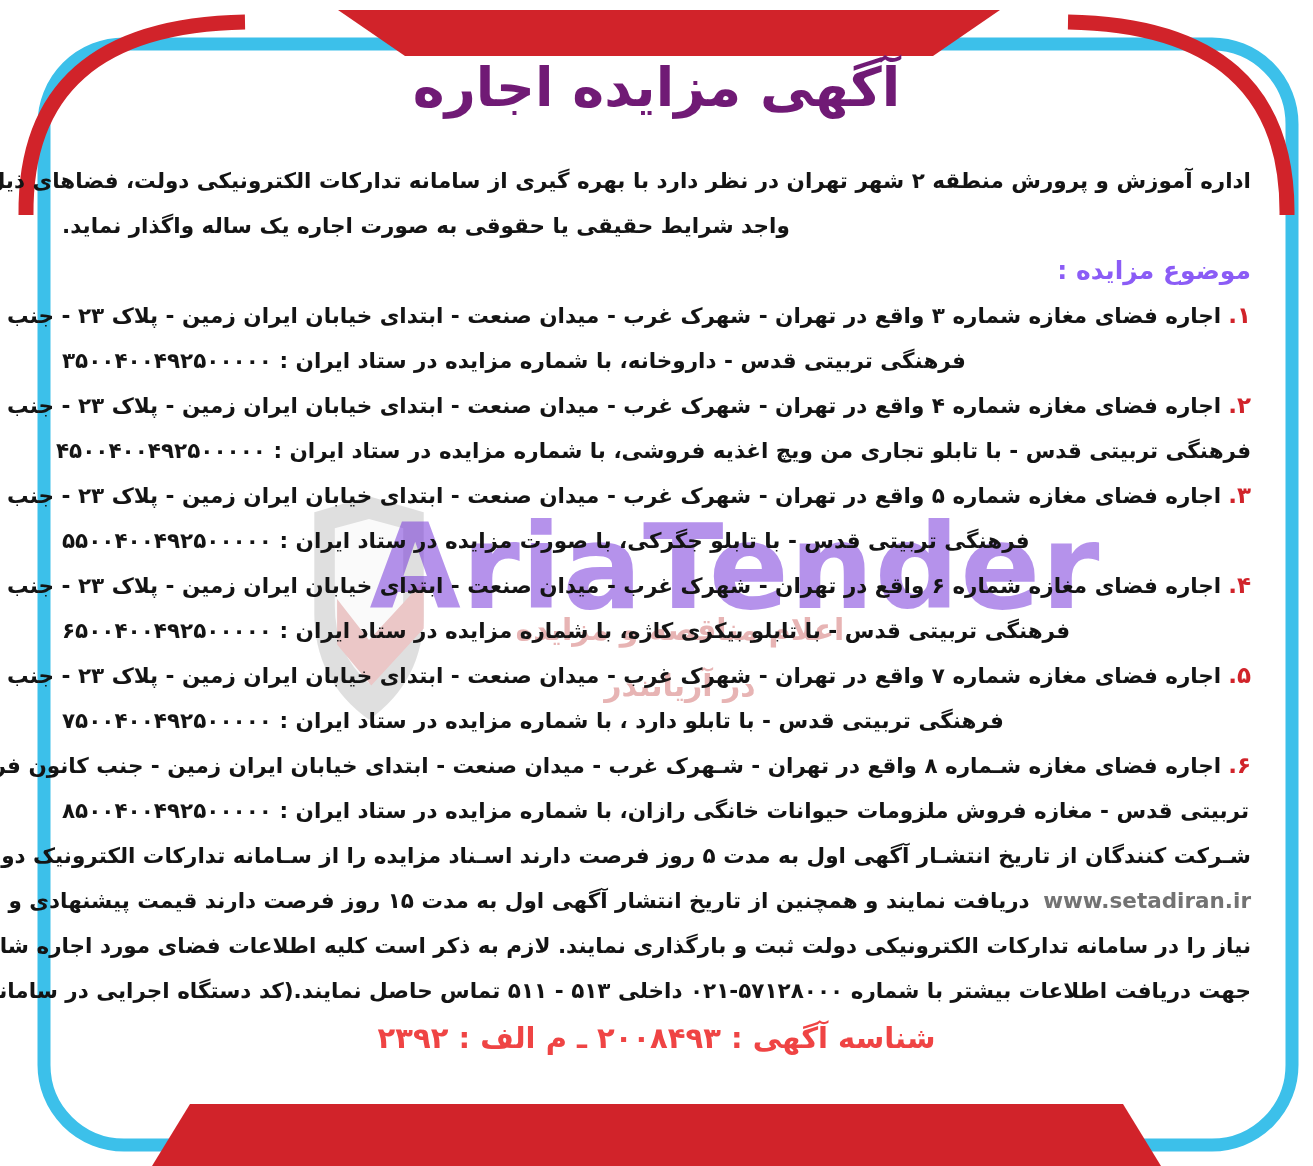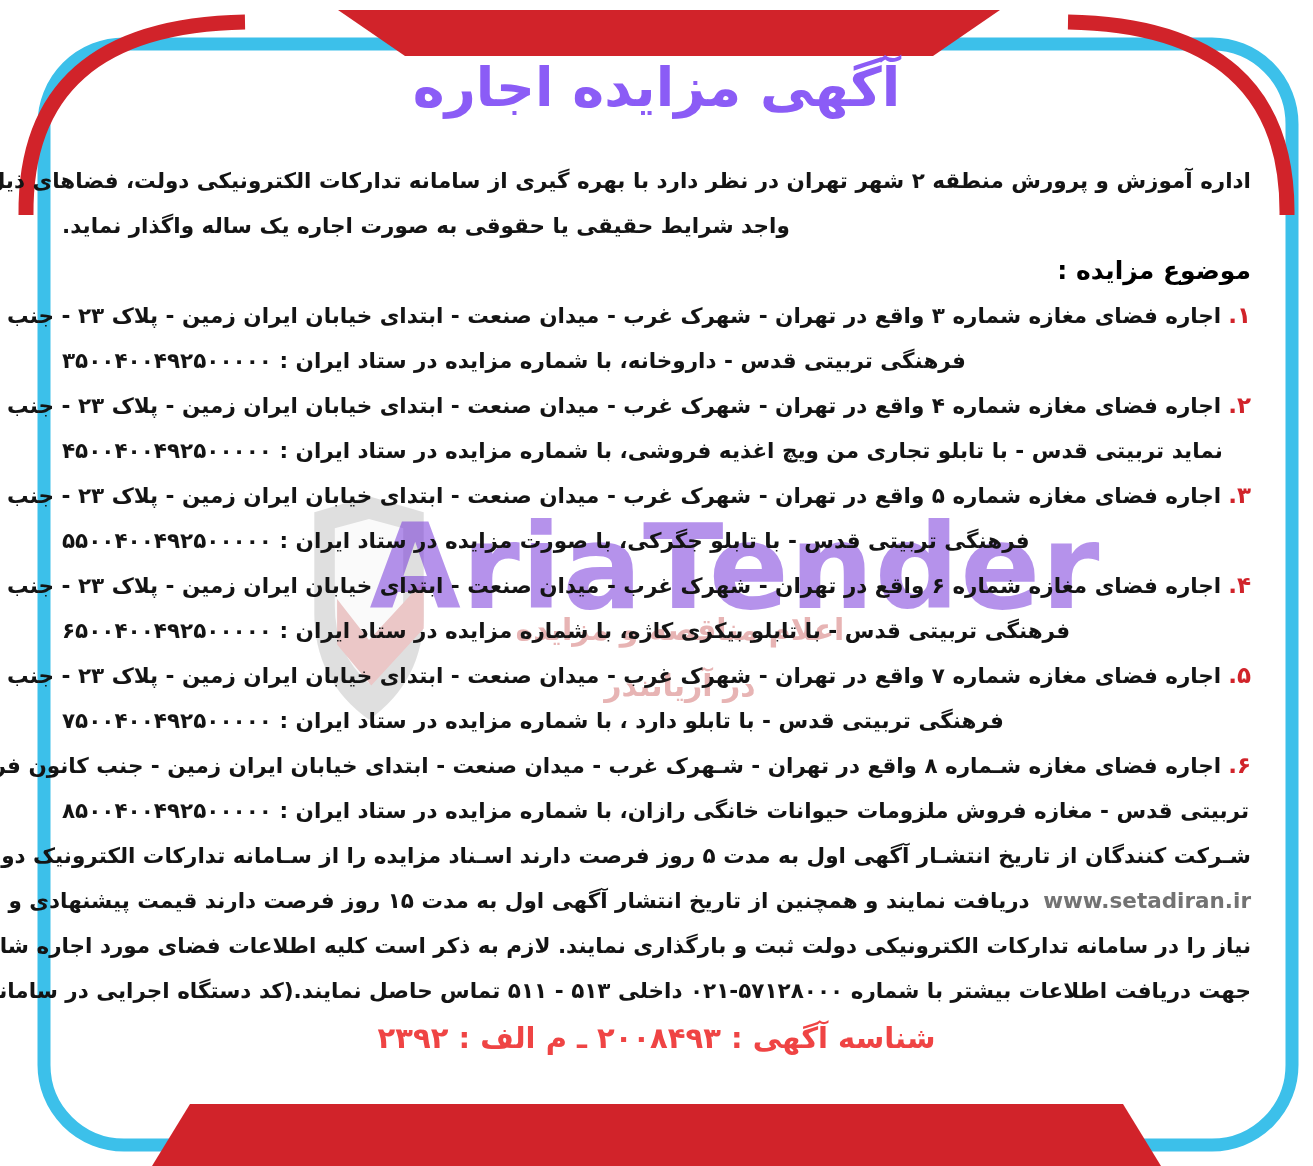--- a/index.html
+++ b/index.html
@@ -15,31 +15,31 @@
     font-size:118px;font-weight:bold;color:#6d28d9;opacity:.5;letter-spacing:1px;
     font-family:"DejaVu Sans",sans-serif;
   }
   .wm-shield{position:absolute;left:312px;top:494px;width:114px;height:228px;opacity:.55;}
   .wm-tag{position:absolute;left:300px;width:760px;text-align:center;direction:rtl;
     color:#e2a2a2;opacity:.8;font-size:30px;font-weight:bold;letter-spacing:20px;}
   .wm-tag1{top:612px;} .wm-tag2{top:668px;}
   
   .title{
     position:absolute;z-index:3;left:0;right:0;top:56px;text-align:center;
-    color:#8b5cf6;font-size:54px;font-weight:bold;direction:rtl;
+    color:#701a75;font-size:54px;font-weight:bold;direction:rtl;
   }
   
   .content{
     position:absolute;z-index:3;left:62px;right:62px;top:158px;
     direction:rtl;color:#141414;font-weight:bold;font-size:21.5px;
   }
   .line{height:45px;line-height:45px;white-space:nowrap;text-align:right;overflow:visible;}
   .line.just{text-align:justify;text-align-last:justify;}
   .line.center{text-align:left;}
-  .heading{color:#000000;font-size:25px;}
+  .heading{color:#8b5cf6;font-size:25px;}
   .item-num{color:#d1232a;font-size:23px;padding-left:7px;}
   .url{color:#737373;font-weight:bold;padding-left:6px;}
   .footer-line{
     height:50px;line-height:50px;text-align:center;color:#ef4444;
     font-size:29px;font-weight:bold;white-space:nowrap;
   }
 </style>
 </head>
 <body>
 
@@ -70,21 +70,21 @@
 
     <div class="line just">اداره آموزش و پرورش منطقه ۲ شهر تهران در نظر دارد با بهره گیری از سامانه تدارکات الکترونیکی دولت، فضاهای ذیل را به اشخاص</div>
     <div class="line center">واجد شرایط حقیقی یا حقوقی به صورت اجاره یک ساله واگذار نماید.</div>
 
     <div class="line heading">موضوع مزایده :</div>
 
     <div class="line just"><span class="item-num">۱.</span><span>اجاره فضای مغازه شماره ۳ واقع در تهران - شهرک غرب - میدان صنعت - ابتدای خیابان ایران زمین - پلاک ۲۳ - جنب کانون</span></div>
     <div class="line center">فرهنگی تربیتی قدس - داروخانه، با شماره مزایده در ستاد ایران : ۳۵۰۰۴۰۰۴۹۲۵۰۰۰۰۰</div>
 
     <div class="line just"><span class="item-num">۲.</span><span>اجاره فضای مغازه شماره ۴ واقع در تهران - شهرک غرب - میدان صنعت - ابتدای خیابان ایران زمین - پلاک ۲۳ - جنب کانون</span></div>
-    <div class="line center">نماید تربیتی قدس - با تابلو تجاری من ویچ اغذیه فروشی، با شماره مزایده در ستاد ایران : ۴۵۰۰۴۰۰۴۹۲۵۰۰۰۰۰</div>
+    <div class="line center">فرهنگی تربیتی قدس - با تابلو تجاری من ویچ اغذیه فروشی، با شماره مزایده در ستاد ایران : ۴۵۰۰۴۰۰۴۹۲۵۰۰۰۰۰</div>
 
     <div class="line just"><span class="item-num">۳.</span><span>اجاره فضای مغازه شماره ۵ واقع در تهران - شهرک غرب - میدان صنعت - ابتدای خیابان ایران زمین - پلاک ۲۳ - جنب کانون</span></div>
     <div class="line center">فرهنگی تربیتی قدس - با تابلو جگرکی، با صورت مزایده در ستاد ایران : ۵۵۰۰۴۰۰۴۹۲۵۰۰۰۰۰</div>
 
     <div class="line just"><span class="item-num">۴.</span><span>اجاره فضای مغازه شماره ۶ واقع در تهران - شهرک غرب - میدان صنعت - ابتدای خیابان ایران زمین - پلاک ۲۳ - جنب کانون</span></div>
     <div class="line center">فرهنگی تربیتی قدس - با تابلو بیکری کاژه، با شماره مزایده در ستاد ایران : ۶۵۰۰۴۰۰۴۹۲۵۰۰۰۰۰</div>
 
     <div class="line just"><span class="item-num">۵.</span><span>اجاره فضای مغازه شماره ۷ واقع در تهران - شهرک غرب - میدان صنعت - ابتدای خیابان ایران زمین - پلاک ۲۳ - جنب کانون</span></div>
     <div class="line center">فرهنگی تربیتی قدس - با تابلو دارد ، با شماره مزایده در ستاد ایران : ۷۵۰۰۴۰۰۴۹۲۵۰۰۰۰۰</div>
 

